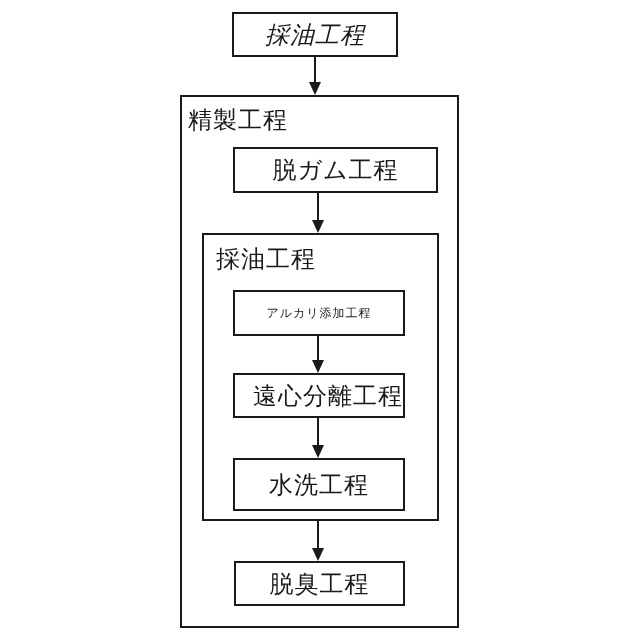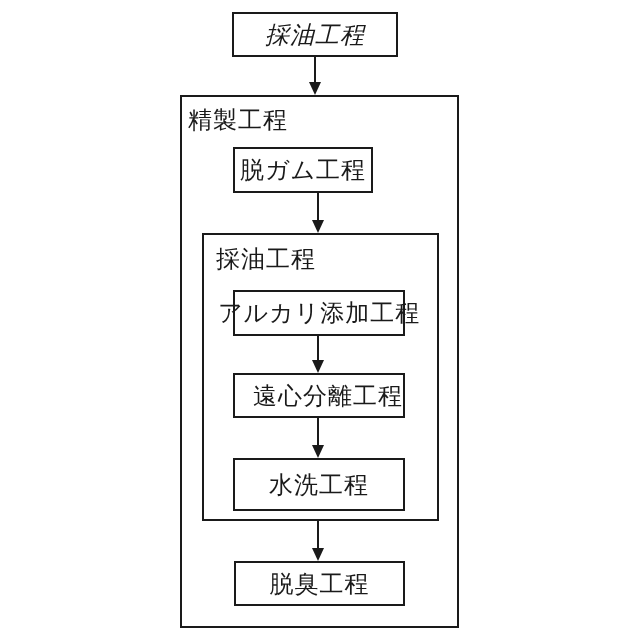--- a/index.html
+++ b/index.html
@@ -64,29 +64,29 @@
 
   
   .n-oil { left: 232px; top: 12px; width: 166px; height: 45px; font-style: italic; }
   .a1 { left: 309px; top: 57px; height: 38px; }
 
   
   .c-refining { left: 180px; top: 95px; width: 279px; height: 533px; }
   .c-refining > .container-label { left: 6px; top: 7px; }
 
   
-  .n-degumming { left: 51px; top: 50px; width: 140px; height: 46px; }
+  .n-degumming { left: 51px; top: 50px; width: 205px; height: 46px; }
   .a2 { left: 130px; top: 96px; height: 40px; }
   .c-deacid { left: 20px; top: 136px; width: 237px; height: 288px; }
   .c-deacid > .container-label { left: 12px; top: 8px; }
   .a5 { left: 130px; top: 424px; height: 40px; }
   .n-deodor { left: 52px; top: 464px; width: 171px; height: 45px; }
 
   
-  .n-alkali { left: 29px; top: 55px; width: 172px; height: 46px; font-size: 24px; }
+  .n-alkali { left: 29px; top: 55px; width: 172px; height: 46px; font-size: 12px; }
   .a3 { left: 108px; top: 101px; height: 37px; }
   .n-centrifuge { left: 29px; top: 138px; width: 172px; height: 45px; justify-content: flex-end; }
   .a4 { left: 108px; top: 183px; height: 40px; }
   .n-water { left: 29px; top: 223px; width: 172px; height: 53px; justify-content: center; }
 </style>
 </head>
 <body>
 
 <div class="canvas">
 

